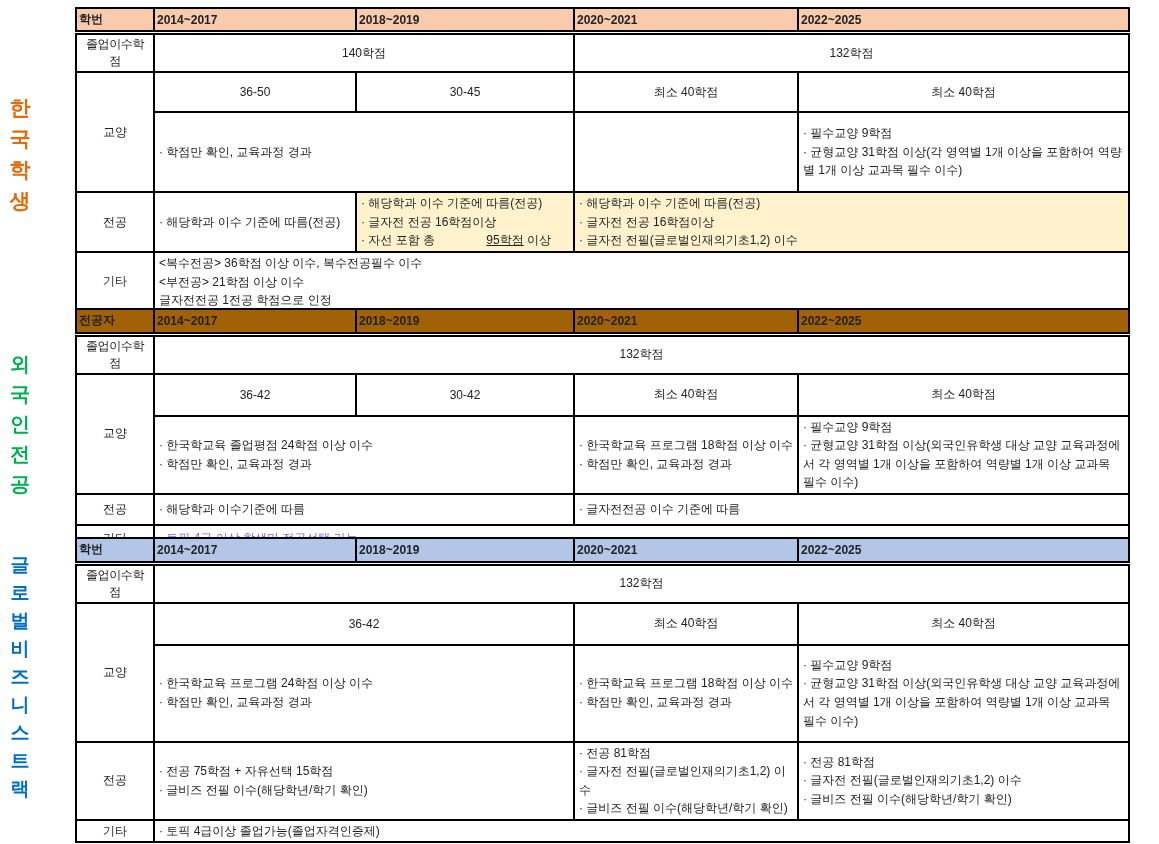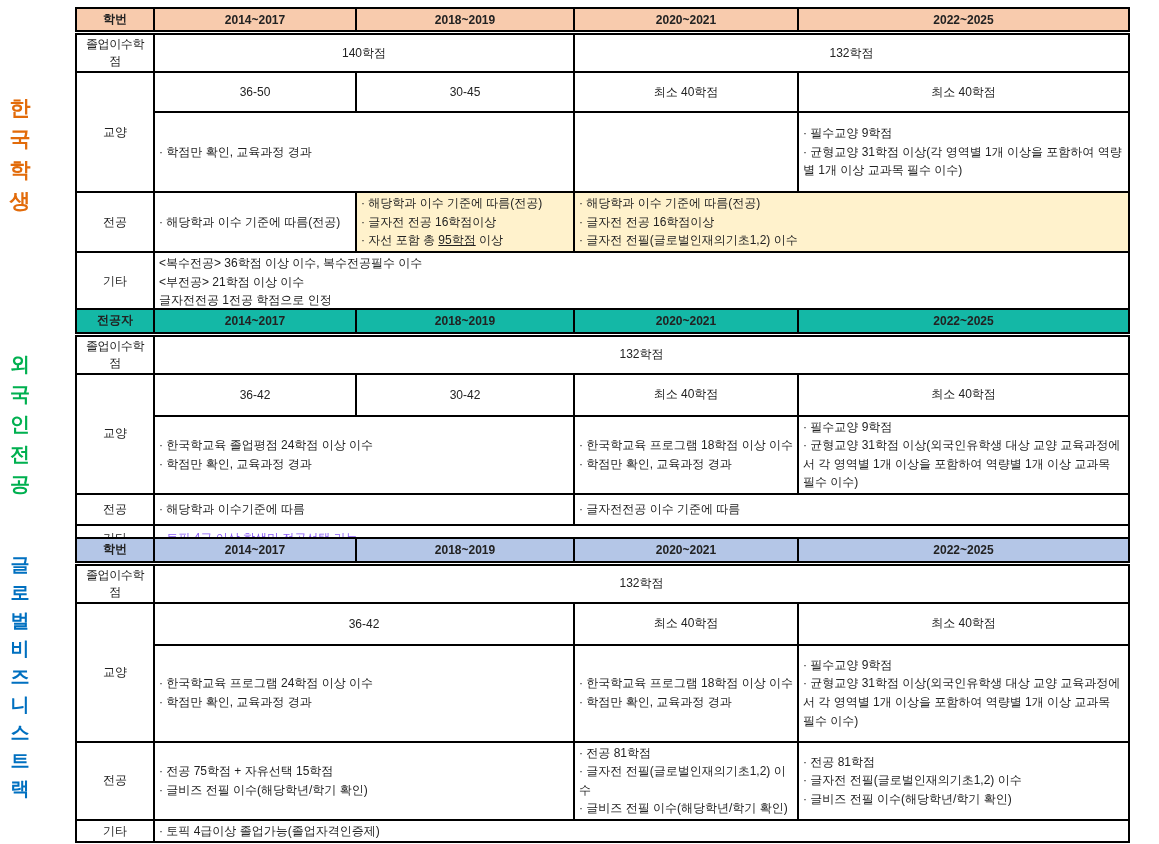--- a/index.html
+++ b/index.html
@@ -11,26 +11,25 @@
     border:2px solid #000;
     font-size:12px;
     color:#222;
     padding:1px 4px;
     vertical-align:middle;
     overflow:hidden;
   }
   tr.hdr td {
     border-bottom:5px double #000;
     font-weight:bold;
-    text-align:center;
     padding:2px 2px;
   }
   .c { text-align:center; }
   .b { font-weight:normal; }
-  .ul { text-decoration:underline; }
+  .ul { text-decoration:underline;margin-left:48px; }
   .small { font-size:11.5px; letter-spacing:-0.4px; padding:1px 1px; }
   .bullets div { line-height:1.55; }
   .indent { padding-left:12px; }
 
   .vlabel {
     position:absolute;
     left:4px;
     width:32px;
     text-align:center;
     font-weight:bold;
@@ -146,21 +145,21 @@
 
   <table class="grid" style="top:308px">
     <colgroup>
         <col style="width:78px">
         <col style="width:202px">
         <col style="width:218px">
         <col style="width:224px">
         <col style="width:331px">
       </colgroup>
     <tbody>
-        <tr class="hdr" style="height: 25px; background-color: #14b8a6;">
+        <tr class="hdr" style="height: 25px; background-color: #a16207;">
       <td>전공자</td>
       <td>2014~2017</td>
       <td>2018~2019</td>
       <td>2020~2021</td>
       <td>2022~2025</td>
     </tr>
     <tr style="height:25px">
       <td class="c small">졸업이수학점</td>
       <td class="c b" colspan="4">132학점</td>
     </tr>

